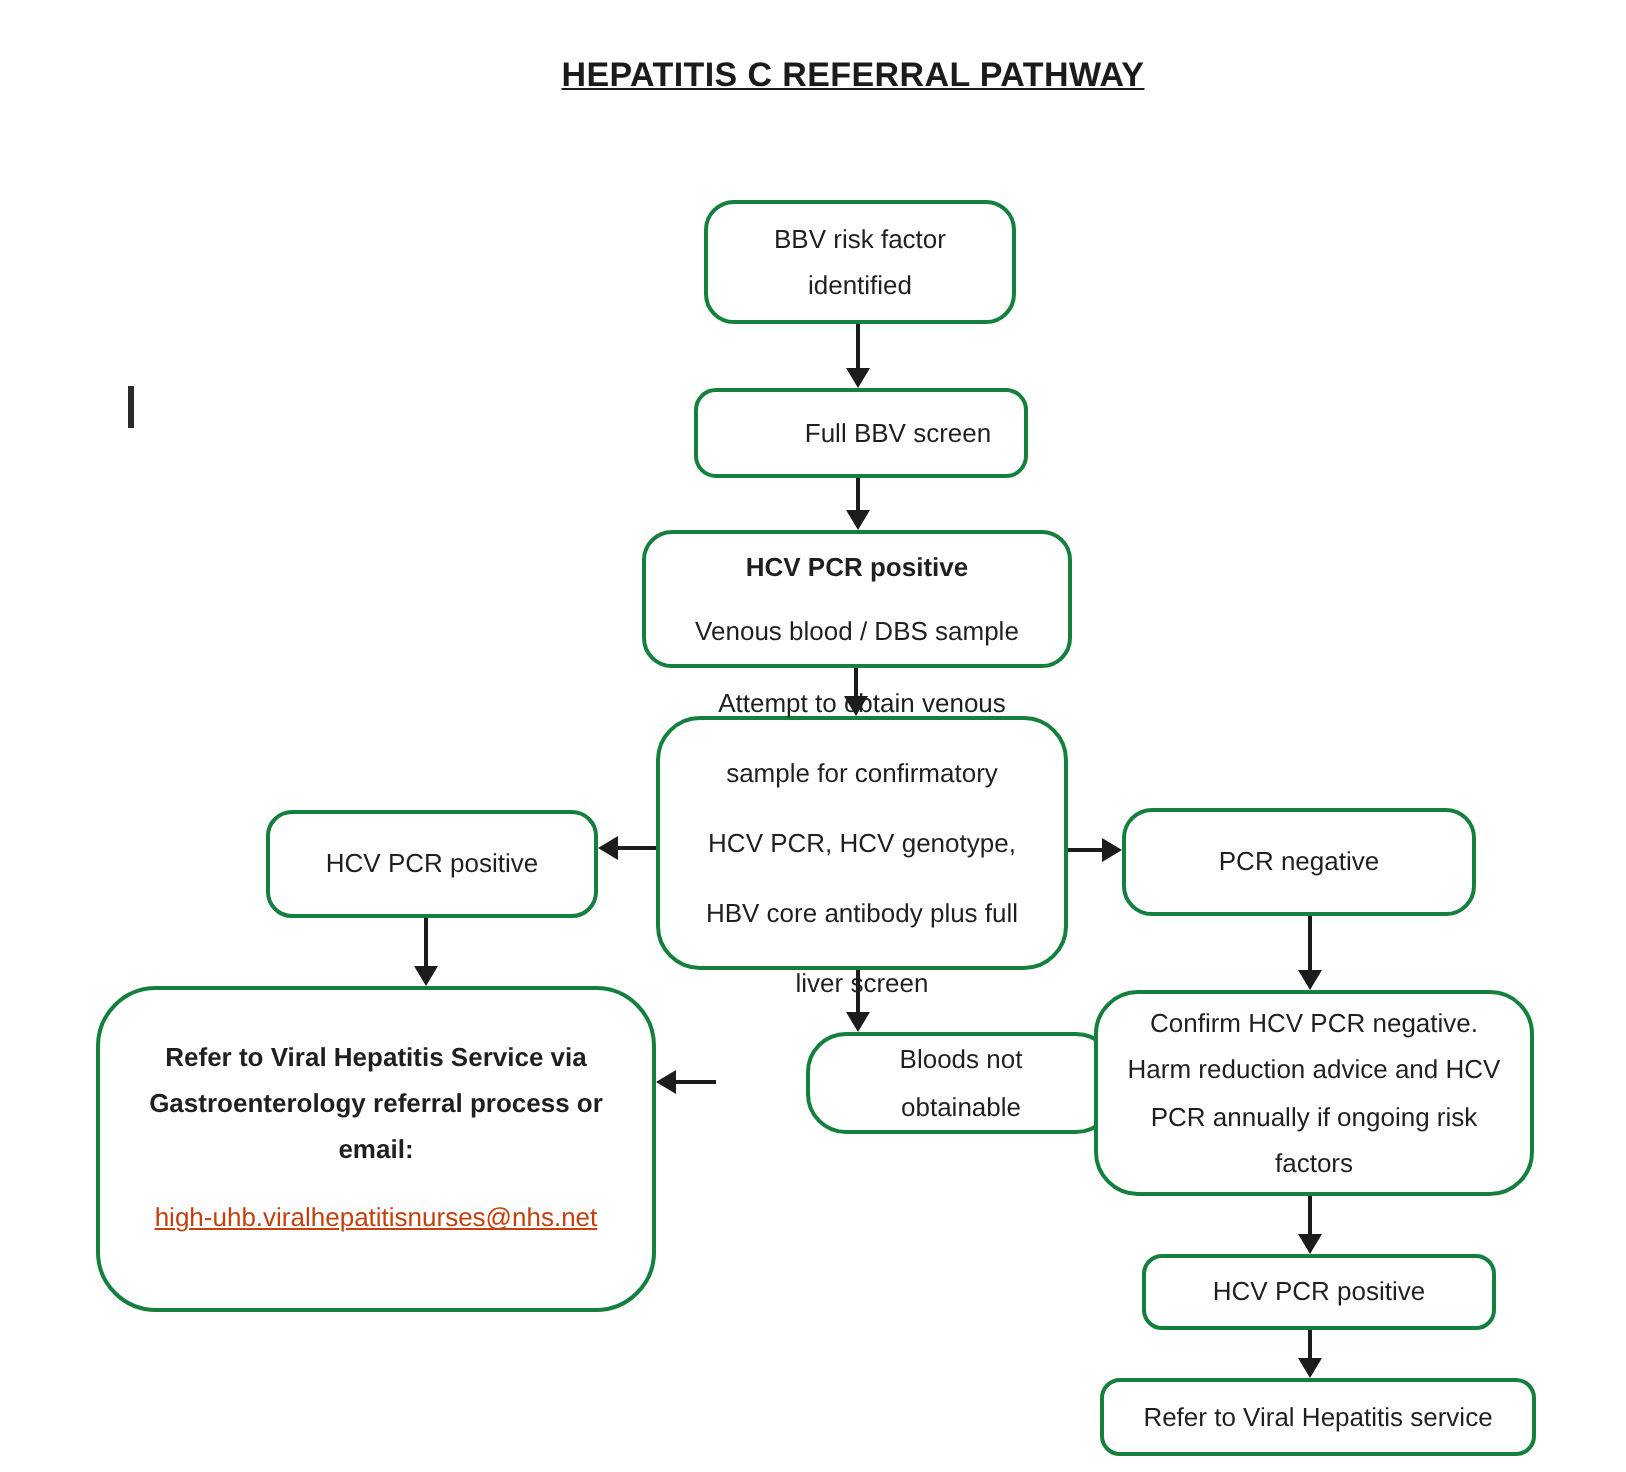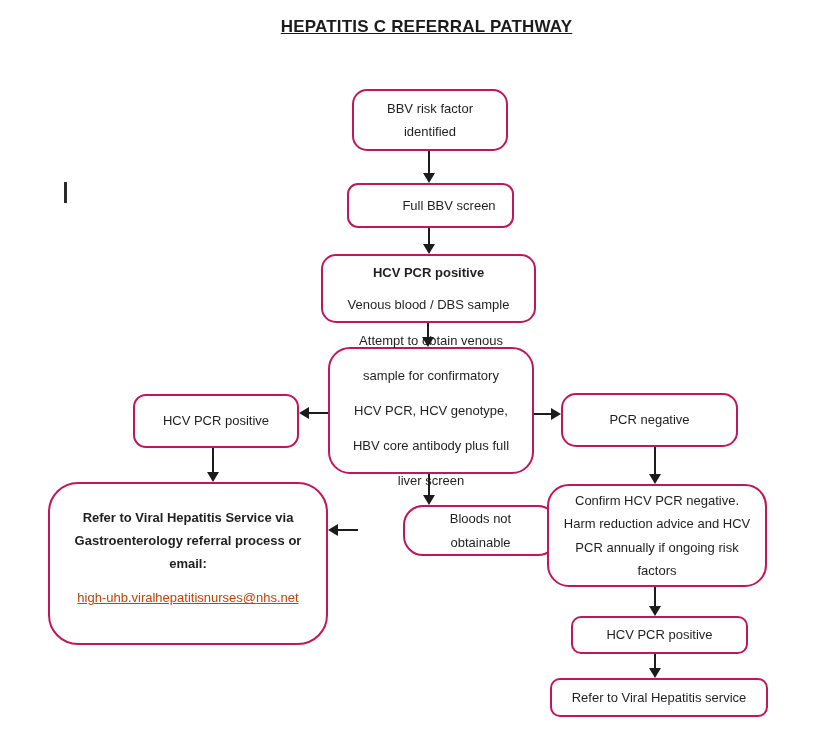--- a/index.html
+++ b/index.html
@@ -1,19 +1,19 @@
 <!DOCTYPE html>
 <html><head>
 <meta charset="utf-8">
 <style>
   html,body{margin:0;padding:0;background:#ffffff;}
   body{width:813px;height:736px;position:relative;font-family:"Liberation Sans",sans-serif;color:#1f1f1f;overflow:hidden;}
-  .stage{position:absolute;left:0;top:0;width:813px;height:723px;}
+  .stage{position:absolute;left:0;top:11px;width:813px;height:723px;}
   .title{position:absolute;left:40px;right:0;top:17px;text-align:center;font-size:17px;font-weight:bold;letter-spacing:.2px;text-decoration:underline;color:#1b1b1b;}
-  .node{position:absolute;box-sizing:border-box;border:2px solid #be185d;border-radius:12px;background:#ffffff;
+  .node{position:absolute;box-sizing:border-box;border:2px solid #15803d;border-radius:12px;background:#ffffff;
         display:flex;flex-direction:column;align-items:center;justify-content:center;text-align:center;
         font-size:13px;line-height:1.78;color:#1f1f1f;padding:2px 6px;}
   .ln{display:block;}
   .bold{font-weight:bold;}
   .gap{margin-top:9px;}
   .vline{position:absolute;width:2px;background:#1c1c1c;}
   .hline{position:absolute;height:2px;background:#1c1c1c;}
   .ah-down{position:absolute;width:0;height:0;border-left:6px solid transparent;border-right:6px solid transparent;border-top:10px solid #1c1c1c;}
   .ah-left{position:absolute;width:0;height:0;border-top:6px solid transparent;border-bottom:6px solid transparent;border-right:10px solid #1c1c1c;}
   .ah-right{position:absolute;width:0;height:0;border-top:6px solid transparent;border-bottom:6px solid transparent;border-left:10px solid #1c1c1c;}

